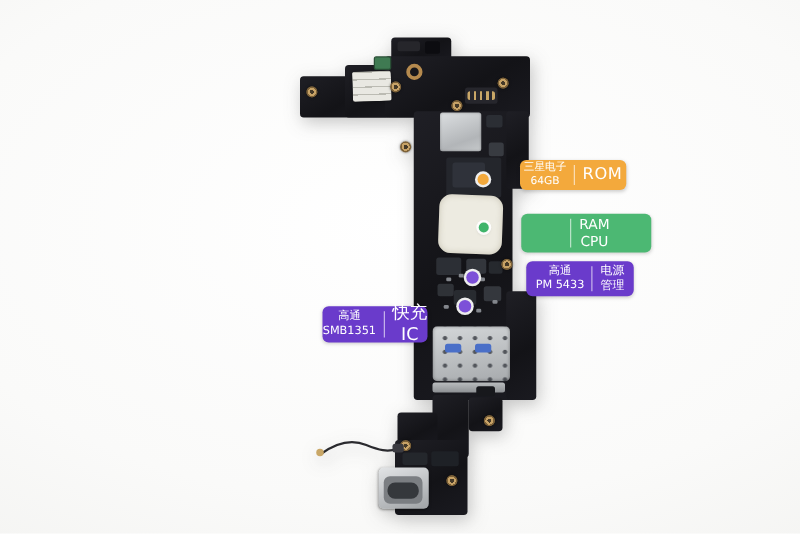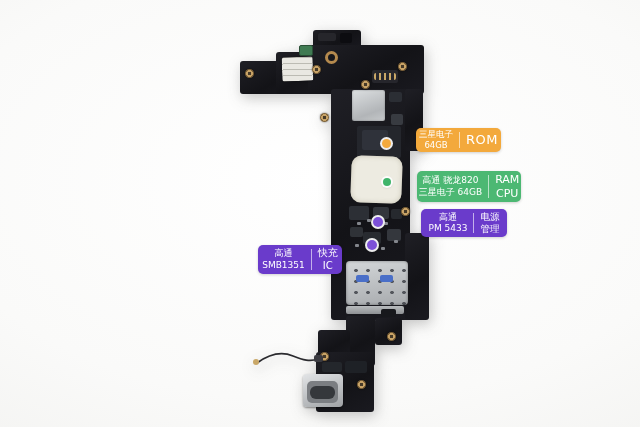--- a/index.html
+++ b/index.html
@@ -117,24 +117,20 @@
       <div>三星电子</div>
       <div>64GB</div>
     </div>
     <div class="divider"></div>
     <div class="col" style="font-size:13px;letter-spacing:.5px">
       <div>ROM</div>
     </div>
   </div>
 
   <div class="label" style="left: 417px; top: 171px; width: 104px; height: 31px; font-size: 9px; background: rgb(76, 184, 115);">
-    <div class="col">
-      <div>高通 骁龙820</div>
-      <div>三星电子 64GB</div>
-    </div>
     <div class="divider"></div>
     <div class="col" style="font-size:11px">
       <div>RAM</div>
       <div>CPU</div>
     </div>
   </div>
 
   <div class="label" style="left: 421px; top: 209px; width: 86px; height: 28px; font-size: 9px; background: rgb(106, 59, 203);">
     <div class="col">
       <div>高通</div>
@@ -146,19 +142,19 @@
       <div>管理</div>
     </div>
   </div>
 
   <div class="label" style="left: 258px; top: 245px; width: 84px; height: 29px; font-size: 9px; background: rgb(106, 59, 203);">
     <div class="col">
       <div>高通</div>
       <div>SMB1351</div>
     </div>
     <div class="divider"></div>
-    <div class="col" style="font-size:10px">
+    <div class="col" style="font-size:14px">
       <div>快充</div>
       <div>IC</div>
     </div>
   </div>
 
 </div>
 
 </body></html>

